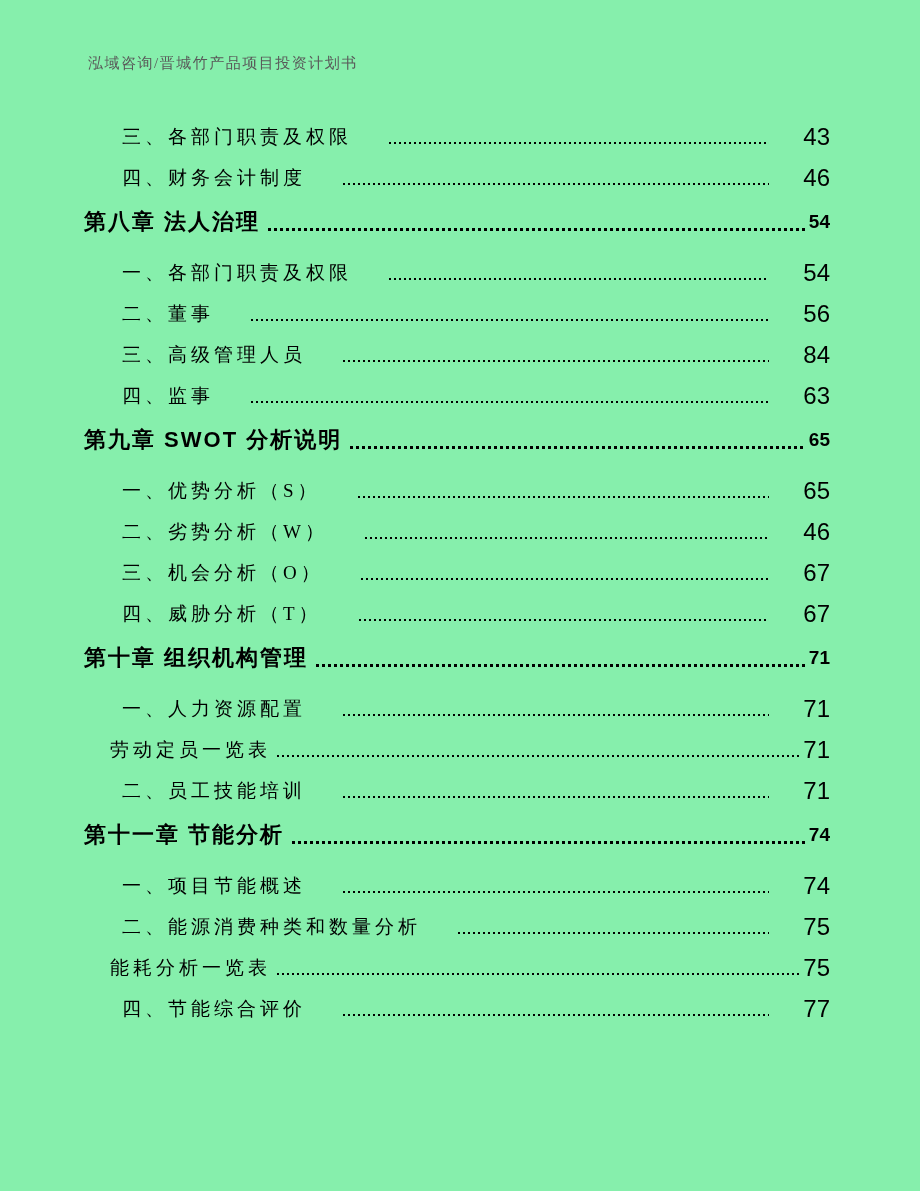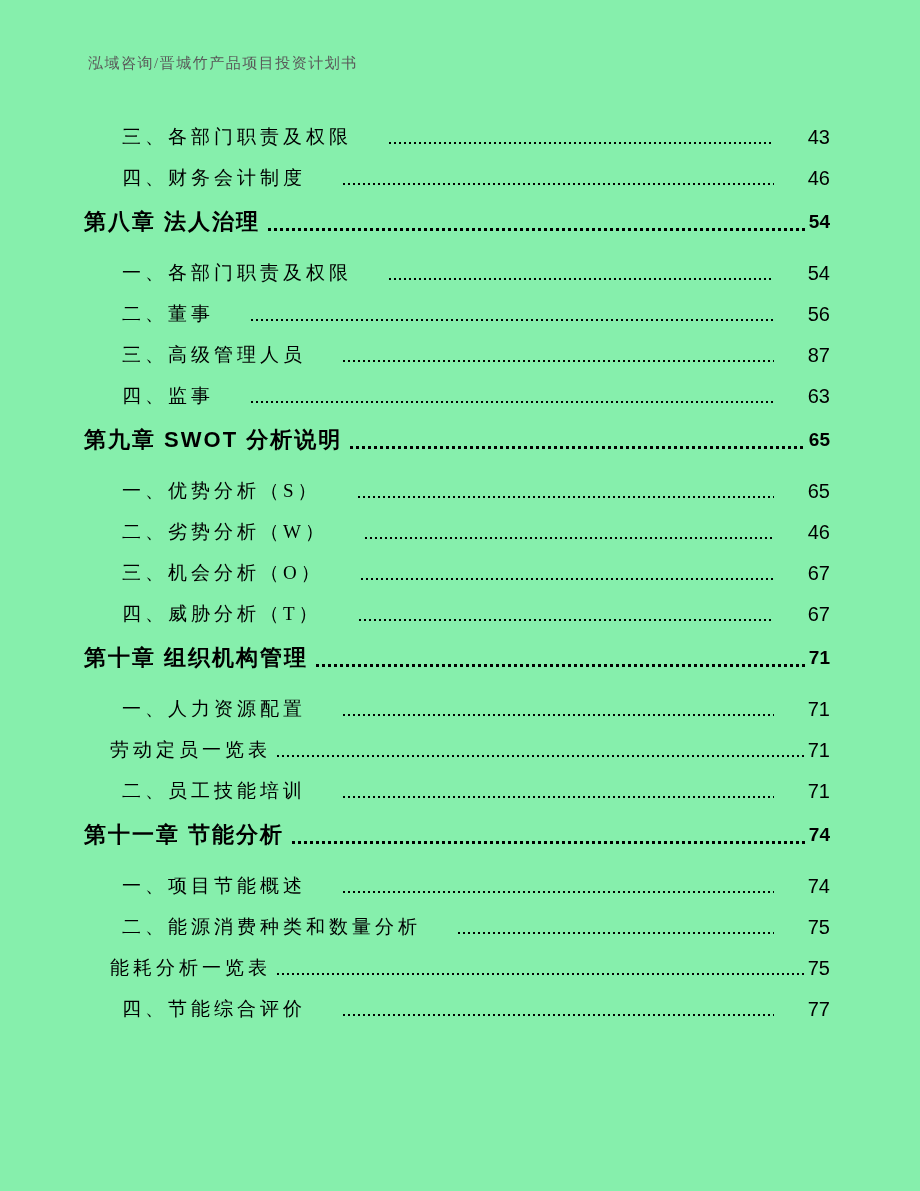--- a/index.html
+++ b/index.html
@@ -41,21 +41,21 @@
   }
   .row .leader {
     flex:1;
     align-self:flex-end;
     height:2px;
     margin:0 3px 6px 6px;
     background-image:repeating-linear-gradient(to right, #000000 0 2px, transparent 2px 5px);
   }
   .row .pagenum {
     font-family:"Liberation Sans", sans-serif;
-    font-size:20px;
+    font-size:24px;
     white-space:nowrap;
   }
   .row.sub   { padding-left:38px;gap:31px; }
   .row.table { padding-left:26px;align-items:center; }
   .row.chapter {
     height:30px;
     line-height:30px;
     margin-top:16px;
     margin-bottom:23px;
     font-weight:bold;
@@ -105,21 +105,21 @@
     <span class="pagenum">54</span>
   </div>
       <div class="row sub">
     <span class="label">二、董事</span>
     <span class="leader"></span>
     <span class="pagenum">56</span>
   </div>
       <div class="row sub">
     <span class="label">三、高级管理人员</span>
     <span class="leader"></span>
-    <span class="pagenum">87</span>
+    <span class="pagenum">84</span>
   </div>
       <div class="row sub">
     <span class="label">四、监事</span>
     <span class="leader"></span>
     <span class="pagenum">63</span>
   </div>
       <div class="row chapter">
     <span class="label">第九章 SWOT 分析说明</span>
     <span class="leader"></span>
     <span class="pagenum">65</span>

